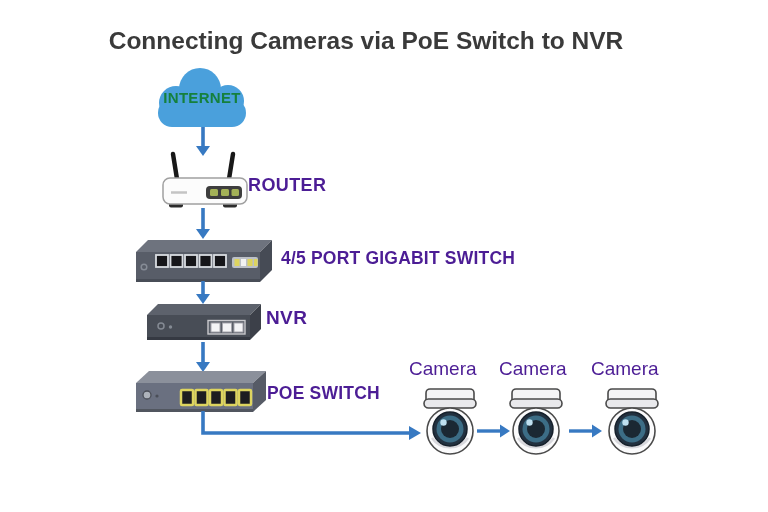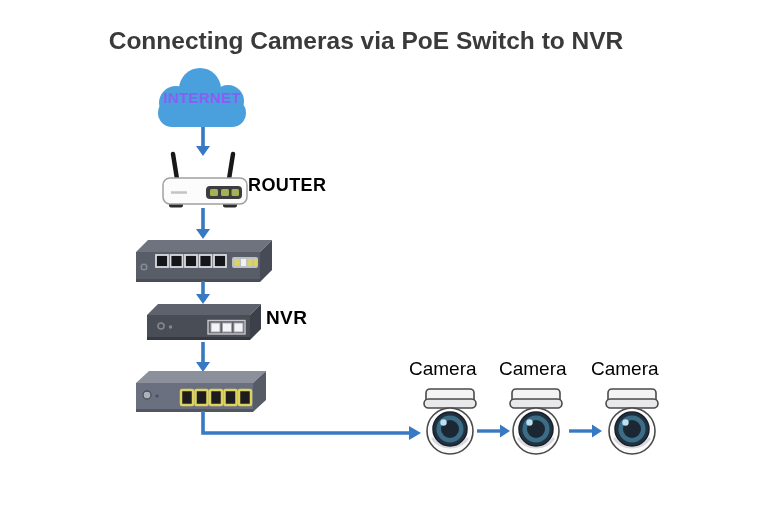--- a/index.html
+++ b/index.html
@@ -2,34 +2,34 @@
 <html><head>
 <meta charset="utf-8">
 <style>
   html,body{margin:0;padding:0;background:#fff;}
   #canvas{
     position:relative;width:704px;height:512px;background:#ffffff;
     font-family:"Liberation Sans", sans-serif;overflow:hidden;
   }
   .abs{position:absolute;}
   .lbl{
-    position:absolute;color:#000000;line-height:1.05;white-space:nowrap;
+    position:absolute;color:#4c1d95;line-height:1.05;white-space:nowrap;
     font-family:"Liberation Sans", sans-serif;
   }
   #title{
     position:absolute;top:27px;left:50%;
     transform:translateX(calc(-50% + 14px));
     font-size:24.5px;font-weight:700;color:#3a3a3a;white-space:nowrap;
   }
   .lbl-bold{font-size:18px;font-weight:700;letter-spacing:.4px;}
   .lbl-semi{font-size:17.5px;font-weight:600;letter-spacing:.2px;}
   .lbl-cam{font-size:19px;font-weight:400;width:90px;}
   #internet-label{
     position:absolute;left:150px;top:89px;width:104px;text-align:center;
-    color:#8b5cf6;font-size:15px;font-weight:600;letter-spacing:.3px;
+    color:#15803d;font-size:15px;font-weight:600;letter-spacing:.3px;
   }
   svg{display:block;}
 </style>
 </head>
 <body>
 
 <div id="canvas">
 
   <div id="title">Connecting Cameras via PoE Switch to NVR</div>
 
@@ -75,20 +75,21 @@
     <rect x="34.5" y="15" width="12" height="12" fill="#16161a" stroke="#d9dce1" stroke-width="1.8"></rect>
     <rect x="49" y="15" width="12" height="12" fill="#16161a" stroke="#d9dce1" stroke-width="1.8"></rect>
     <rect x="63.5" y="15" width="12" height="12" fill="#16161a" stroke="#d9dce1" stroke-width="1.8"></rect>
     <rect x="78" y="15" width="12" height="12" fill="#16161a" stroke="#d9dce1" stroke-width="1.8"></rect>
     <rect x="96" y="17" width="26" height="11" rx="2" fill="#bcc0c7"></rect>
     <rect x="98.5" y="19" width="5" height="7" fill="#ddd45f"></rect>
     <rect x="105" y="19" width="5" height="7" fill="#f2f2f2"></rect>
     <rect x="111.5" y="19" width="5" height="7" fill="#ddd45f"></rect>
     <rect x="118" y="19" width="3.5" height="7" fill="#ddd45f"></rect>
   </svg>
+  <div class="lbl lbl-semi" style="left:281px;top:249px">4/5 PORT GIGABIT SWITCH</div>
 
   <svg class="abs" style="left:194px;top:281px" width="18" height="23" viewBox="0 0 18 23">
     <line x1="9" y1="0" x2="9" y2="13" stroke="#3779c2" stroke-width="3.6"></line>
     <polygon points="2,13 16,13 9,23" fill="#3779c2"></polygon>
   </svg>
 
   <svg class="abs" style="left:147px;top:304px" width="114" height="37" viewBox="0 0 114 37">
     <polygon points="0,11 11,0 114,0 103,11" fill="#5d626c"></polygon>
     <polygon points="103,11 114,0 114,25 103,36" fill="#3c4049"></polygon>
     <rect x="0" y="11" width="103" height="25" fill="#484d56"></rect>
@@ -113,20 +114,21 @@
     <rect x="0" y="12" width="117" height="29" fill="#6a7080"></rect>
     <rect x="0" y="38" width="117" height="3" fill="#51565f"></rect>
     <circle cx="11" cy="24" r="4" fill="#aeb3bb" stroke="#4a4e57" stroke-width="1.3"></circle>
     <circle cx="21" cy="25" r="1.6" fill="#4a4e57"></circle>
     <rect x="45" y="19" width="12" height="15" rx="1" fill="#1d1d20" stroke="#ddd45f" stroke-width="2.5"></rect>
     <rect x="59.5" y="19" width="12" height="15" rx="1" fill="#1d1d20" stroke="#ddd45f" stroke-width="2.5"></rect>
     <rect x="74" y="19" width="12" height="15" rx="1" fill="#1d1d20" stroke="#ddd45f" stroke-width="2.5"></rect>
     <rect x="88.5" y="19" width="12" height="15" rx="1" fill="#1d1d20" stroke="#ddd45f" stroke-width="2.5"></rect>
     <rect x="103" y="19" width="12" height="15" rx="1" fill="#1d1d20" stroke="#ddd45f" stroke-width="2.5"></rect>
   </svg>
+  <div class="lbl lbl-semi" style="left:267px;top:384px">POE SWITCH</div>
 
   <svg class="abs" style="left:194px;top:411px" width="234" height="32" viewBox="0 0 234 32">
     <path d="M 9 0 L 9 22 L 216 22" fill="none" stroke="#3779c2" stroke-width="3.6"></path>
     <polygon points="215,15 215,29 227,22" fill="#3779c2"></polygon>
   </svg>
 
   <div class="lbl lbl-cam" style="left:409px;top:359px">Camera</div>
   <div class="lbl lbl-cam" style="left:499px;top:359px">Camera</div>
   <div class="lbl lbl-cam" style="left:591px;top:359px">Camera</div>
 

